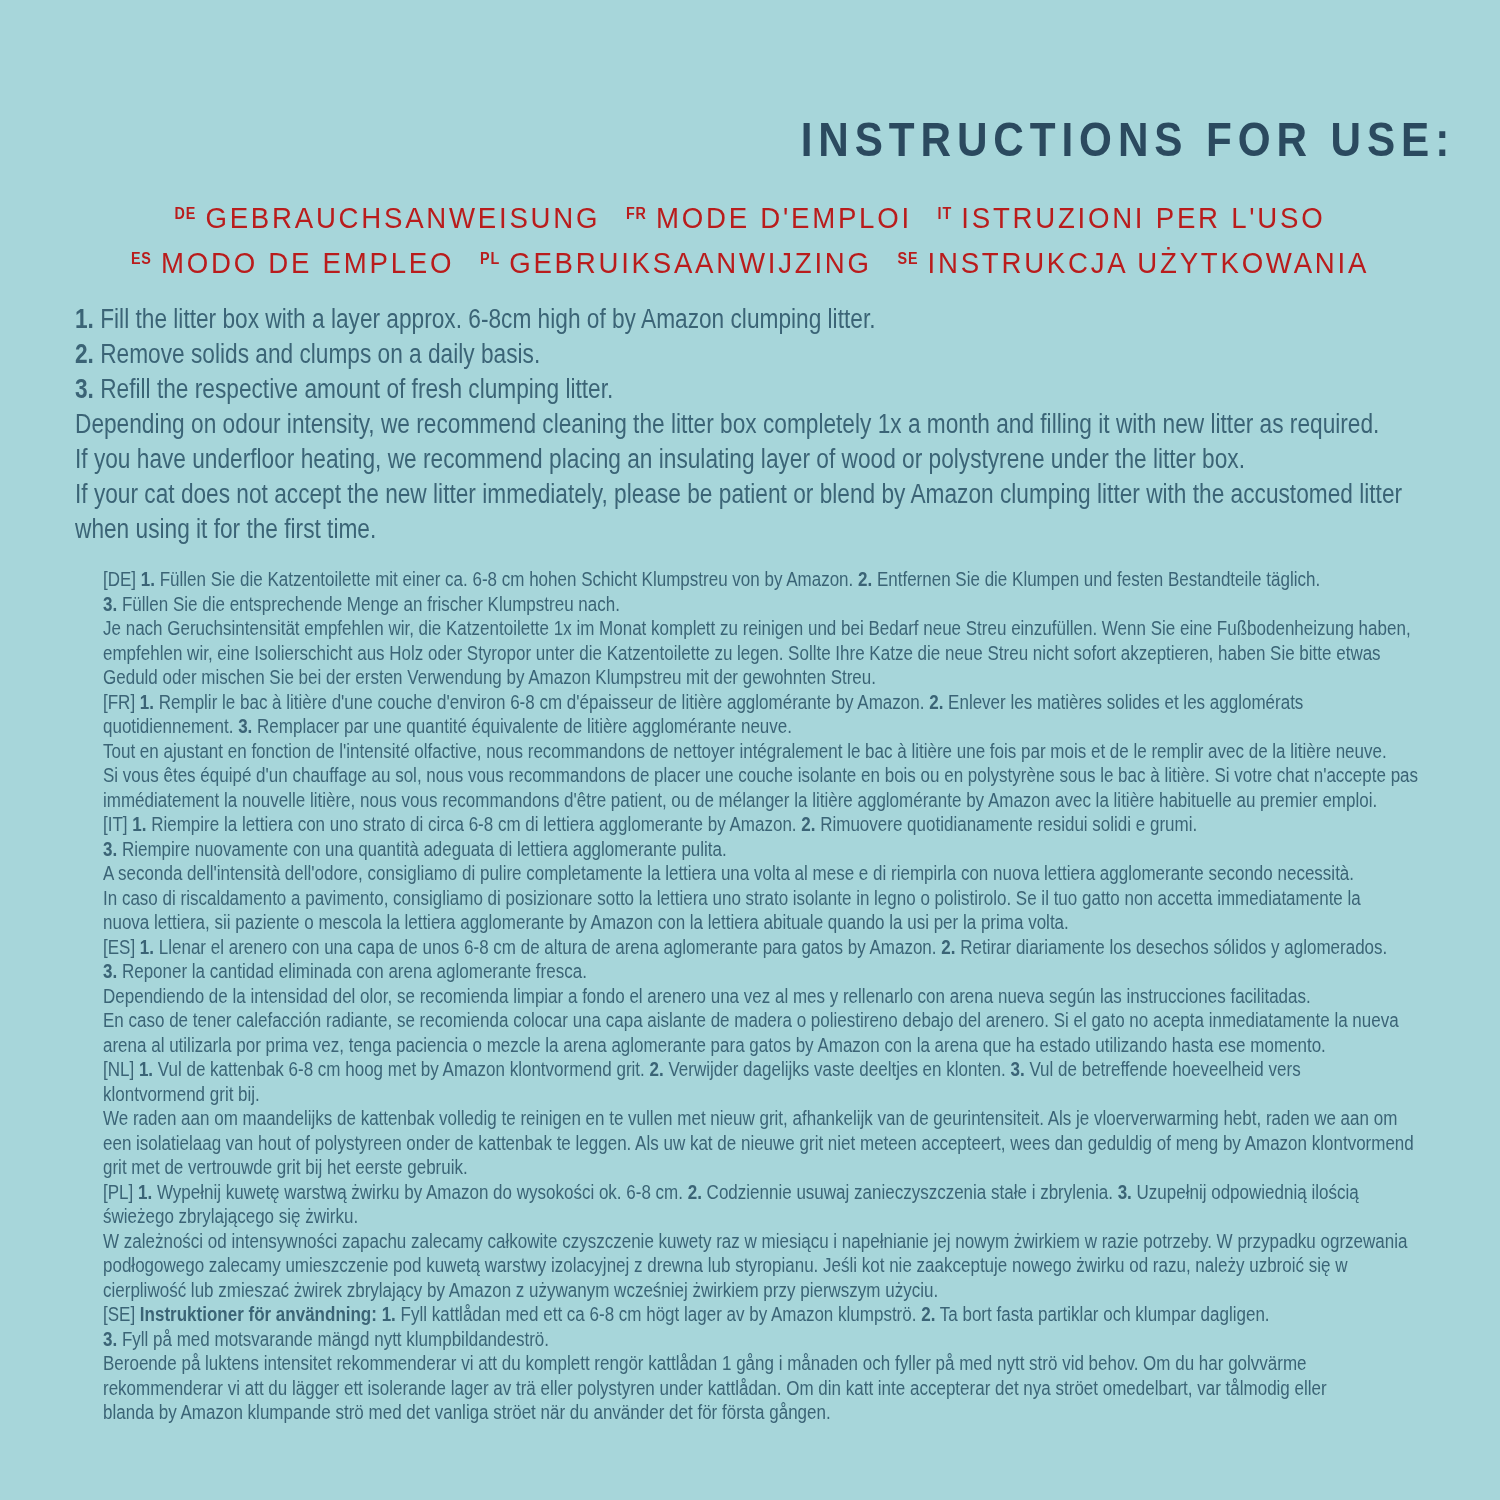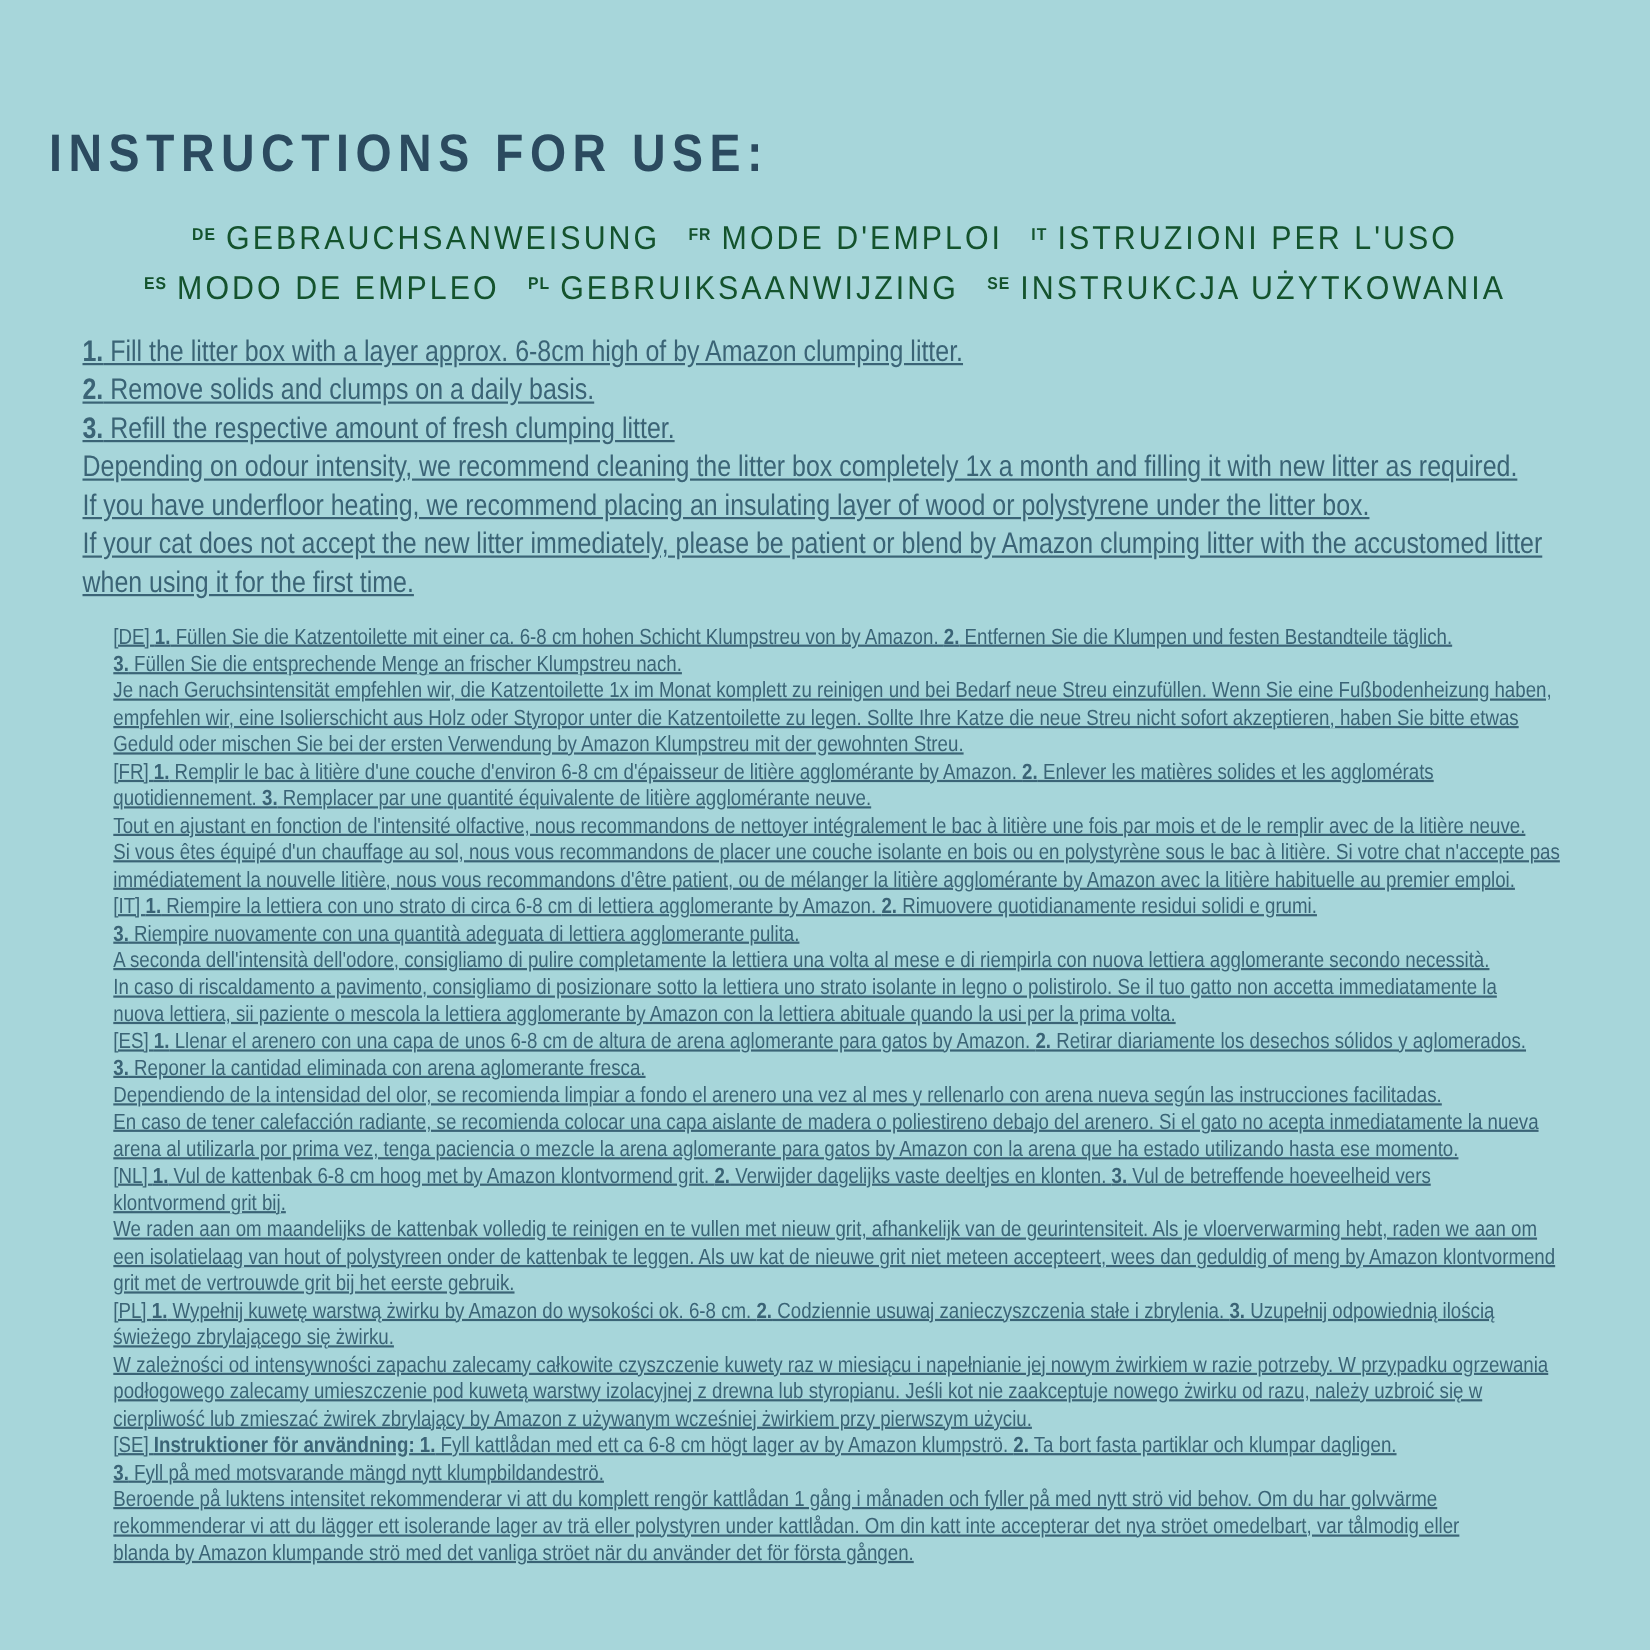--- a/index.html
+++ b/index.html
@@ -5,45 +5,45 @@
   html,body { margin:0; padding:0; }
   .page {
     position:relative;
     width:1500px; height:1500px;
     background:#a7d6da;
     font-family:"Liberation Sans", sans-serif;
     color:#3b6476;
     overflow:hidden;
     box-sizing:border-box;
   }
-  .title-wrap { margin-top:112px; text-align:left; line-height:56px; }
+  .title-wrap { margin-top:112px; text-align:right; line-height:56px; }
   .title-inner {
     display:inline-block;
     transform:scaleX(0.88); transform-origin:center;
     font-size:48px; font-weight:700;
     letter-spacing:0.14em;
     color:#2b4a5f;
     white-space:pre;
   }
-  .subtitle { margin-top:14px; color:#14532d; }
+  .subtitle { margin-top:14px; color:#b91c1c; }
   .subtitle .ln {
     font-size:30px; line-height:41px;
     letter-spacing:0.10em;
     text-align:center;
     transform:scaleX(0.92); transform-origin:center;
     white-space:pre;
   }
   .subtitle .seg-s {
     font-size:0.52em; font-weight:700;
     vertical-align:0.55em;
     letter-spacing:0.06em;
     margin-right:10px;
   }
   .subtitle .seg-s:not(:first-child) { margin-left:28px; }
-  .body-col { padding-left:75px; padding-right:40px;text-decoration:underline; }
+  .body-col { padding-left:75px; padding-right:40px; }
   .english { margin-top:20px; }
   .english .ln {
     font-size:27px; line-height:35px;
     transform:scaleX(0.84); transform-origin:left center;
     white-space:pre;
   }
   .translations { margin-top:20px;margin-left:28px; }
   .translations .ln {
     font-size:20px; line-height:24.5px;
     transform:scaleX(0.85); transform-origin:left center;

